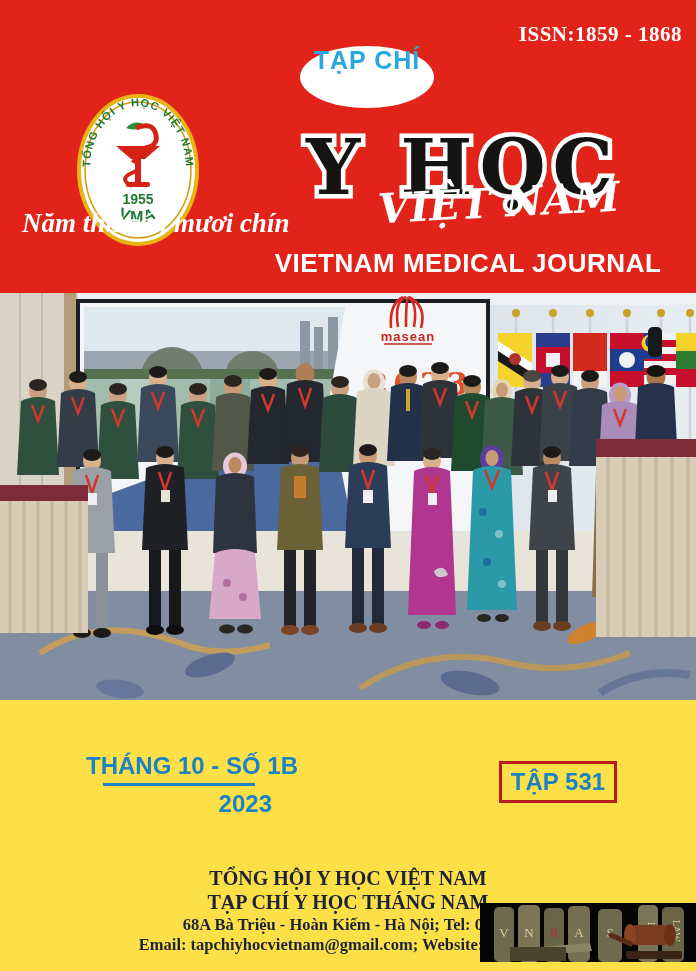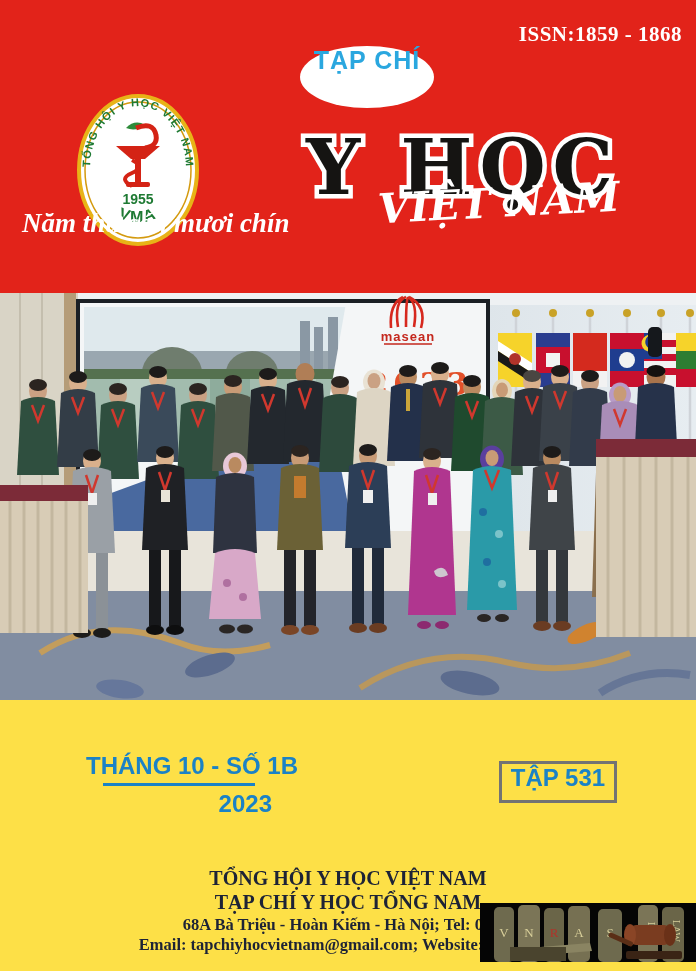--- a/index.html
+++ b/index.html
@@ -21,22 +21,22 @@
   .journal-en{position:absolute;left:0px;top:248px;width:696px;text-align:center;color:#fff;
         font:bold 26px "Liberation Sans",sans-serif;letter-spacing:.5px;
         padding-left:240px;box-sizing:border-box;white-space:nowrap;}
   
   .photo{position:absolute;left:0;top:293px;width:696px;height:407px;display:block;}
   
   .issue-block{position:absolute;left:86px;top:752px;width:186px;text-align:right;color:#1b82c6;}
   .issue-month{font:bold 24px "Liberation Sans",sans-serif;white-space:nowrap;letter-spacing:0;}
   .issue-rule{height:0;border-bottom:3px solid #1b82c6;width:152px;margin:3px auto 4px auto;}
   .issue-year{font:bold 24px "Liberation Sans",sans-serif;}
-  .volume-box{position:absolute;left:499px;top:761px;width:112px;height:36px;border:3px solid #737373;
-        display:flex;align-items:flex-start;justify-content:center;background:transparent;}
+  .volume-box{position:absolute;left:499px;top:761px;width:112px;height:36px;border:3px solid #b91c1c;
+        display:flex;align-items:center;justify-content:center;background:transparent;}
   .volume-box span{color:#1b82c6;font:bold 24px "Liberation Sans",sans-serif;}
   
   .footer{position:absolute;left:0;top:866px;width:696px;text-align:center;color:#1d2336;}
   .f-big{font:bold 20px "Liberation Serif",serif;line-height:24px;}
   .f-small{font:bold 16.5px "Liberation Serif",serif;line-height:18px;margin-top:2px;}
   .law-wrap{position:absolute;left:480px;top:903px;width:216px;height:59px;}
 </style>
 </head>
 <body>
 
@@ -70,20 +70,21 @@
         <textPath href="#logoArcBot" startOffset="50%" text-anchor="middle">VMA</textPath>
       </text>
     </svg>
 
     <svg class="title-svg" viewBox="0 0 366 100">
       <text x="183" y="76" text-anchor="middle" font-family="DejaVu Serif, serif" font-size="76" font-weight="bold" fill="#151412" stroke="#ffffff" stroke-width="9" paint-order="stroke" letter-spacing="7">Y HỌC</text>
     </svg>
 
     <div class="script-vn">VIỆT NAM</div>
     <div class="year-line">Năm thứ sáu mươi chín</div>
+    <div class="journal-en">VIETNAM MEDICAL JOURNAL</div>
   </div>
 
   <svg class="photo" viewBox="0 0 696 407">
     <defs>
       <linearGradient id="wallG" x1="0" y1="0" x2="1" y2="0">
         <stop offset="0" stop-color="#c9d3da"></stop>
           <stop offset="1" stop-color="#e7edf1"></stop>
       </linearGradient>
     </defs>
 
@@ -415,21 +416,21 @@
     <div class="issue-month">THÁNG 10 - SỐ 1B</div>
     <div class="issue-rule"></div>
     <div class="issue-year">2023</div>
   </div>
   <div class="volume-box">
     <span>TẬP 531</span>
   </div>
 
   <div class="footer">
     <div class="f-big">TỔNG HỘI Y HỌC VIỆT NAM</div>
-    <div class="f-big">TẠP CHÍ Y HỌC TỔNG NAM</div>
+    <div class="f-big">TẠP CHÍ Y HỌC THÁNG NAM</div>
     <div class="f-small">68A Bà Triệu - Hoàn Kiếm - Hà Nội; Tel: 024-3</div>
     <div class="f-small">Email: tapchiyhocvietnam@gmail.com; Website: tapchiyho</div>
   </div>
 
   <svg class="law-wrap" viewBox="0 0 216 59">
     <rect x="0" y="0" width="216" height="59" fill="#050505"></rect>
     <rect x="14" y="4" width="20" height="55" rx="5" fill="#6e6a4e"></rect>
     <rect x="38" y="2" width="22" height="57" rx="5" fill="#7b7557"></rect>
     <rect x="64" y="5" width="20" height="54" rx="5" fill="#6a6548"></rect>
     <rect x="88" y="3" width="22" height="56" rx="5" fill="#767052"></rect>

